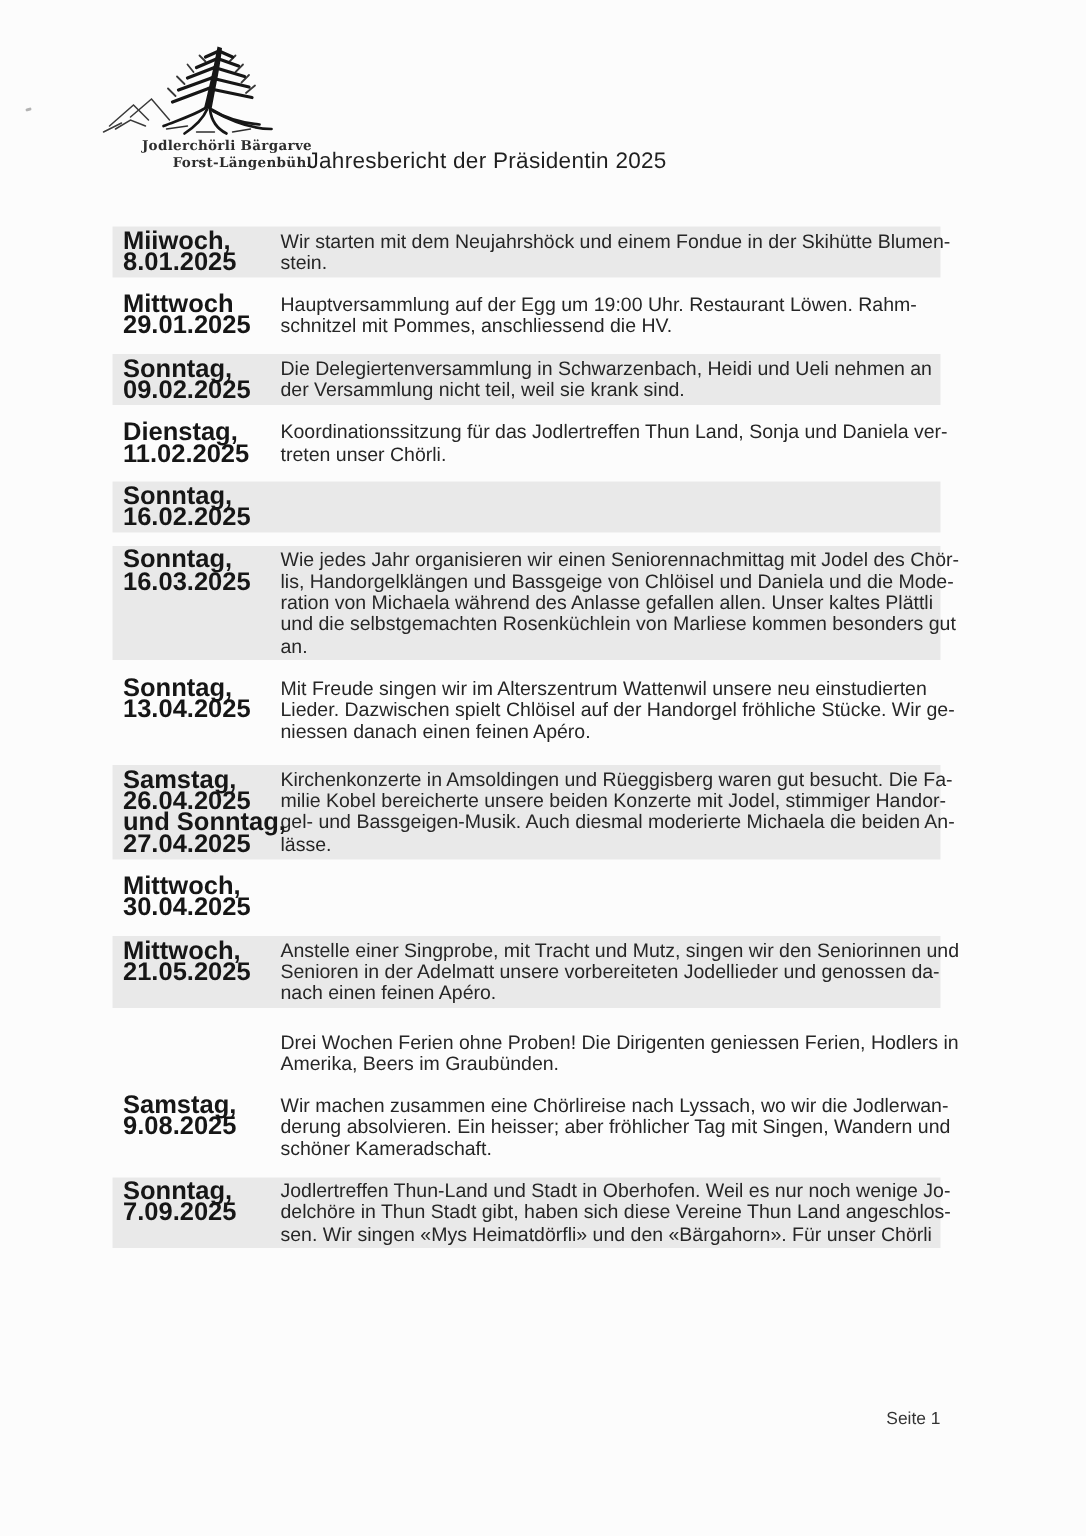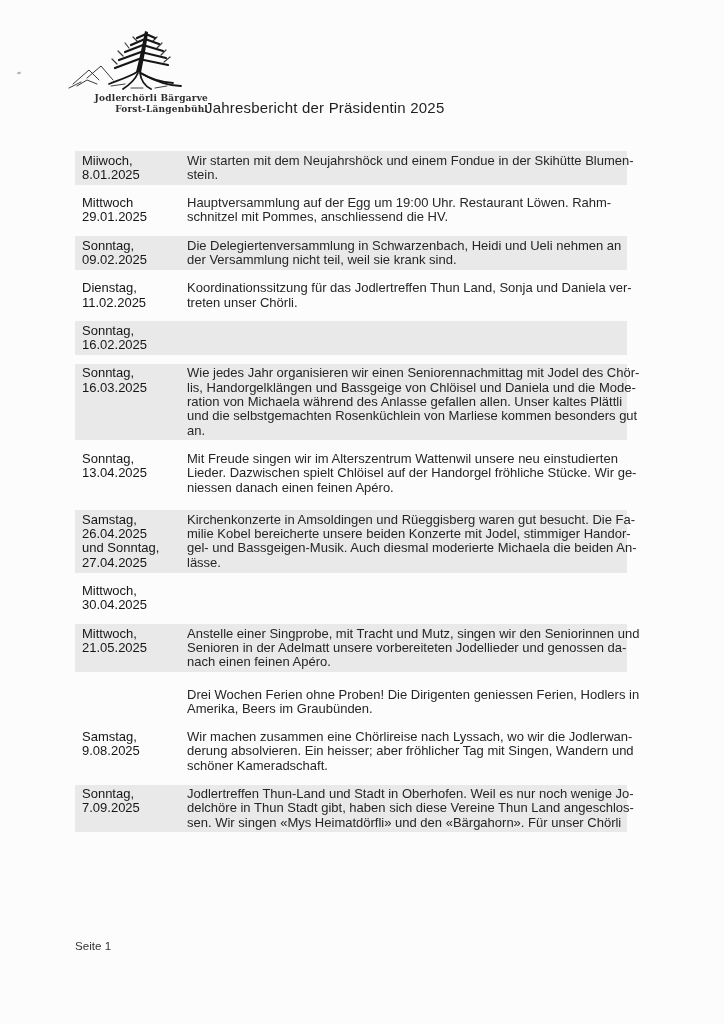--- a/index.html
+++ b/index.html
@@ -64,40 +64,40 @@
   }
   .entry.shaded {
     background: var(--band-bg, #e9e9e9);
   }
   .entry.extra-gap {
     margin-top: 13px;
   }
   .entry-date {
     flex: 0 0 105px;
     width: 105px;
-    font-weight: normal;
-    font-size: 13px;
+    font-weight: bold;
+    font-size: 17px;
     line-height: 14.3px;
     color: #161616;
     white-space: pre;
   }
   .entry-text {
     flex: 1;
     font-size: 13px;
     line-height: 14.3px;
     color: #262626;
     white-space: pre;
   }
   
   .footer {
     position: absolute;
     left: 75px;
     top: 939px;
     width: 552px;
-    text-align: left;
+    text-align: right;
     font-size: 11.6px;
     color: #333;
   }
   
   .speck {
     position: absolute;
     left: 17px;
     top: 72px;
     width: 4px;
     height: 2px;

